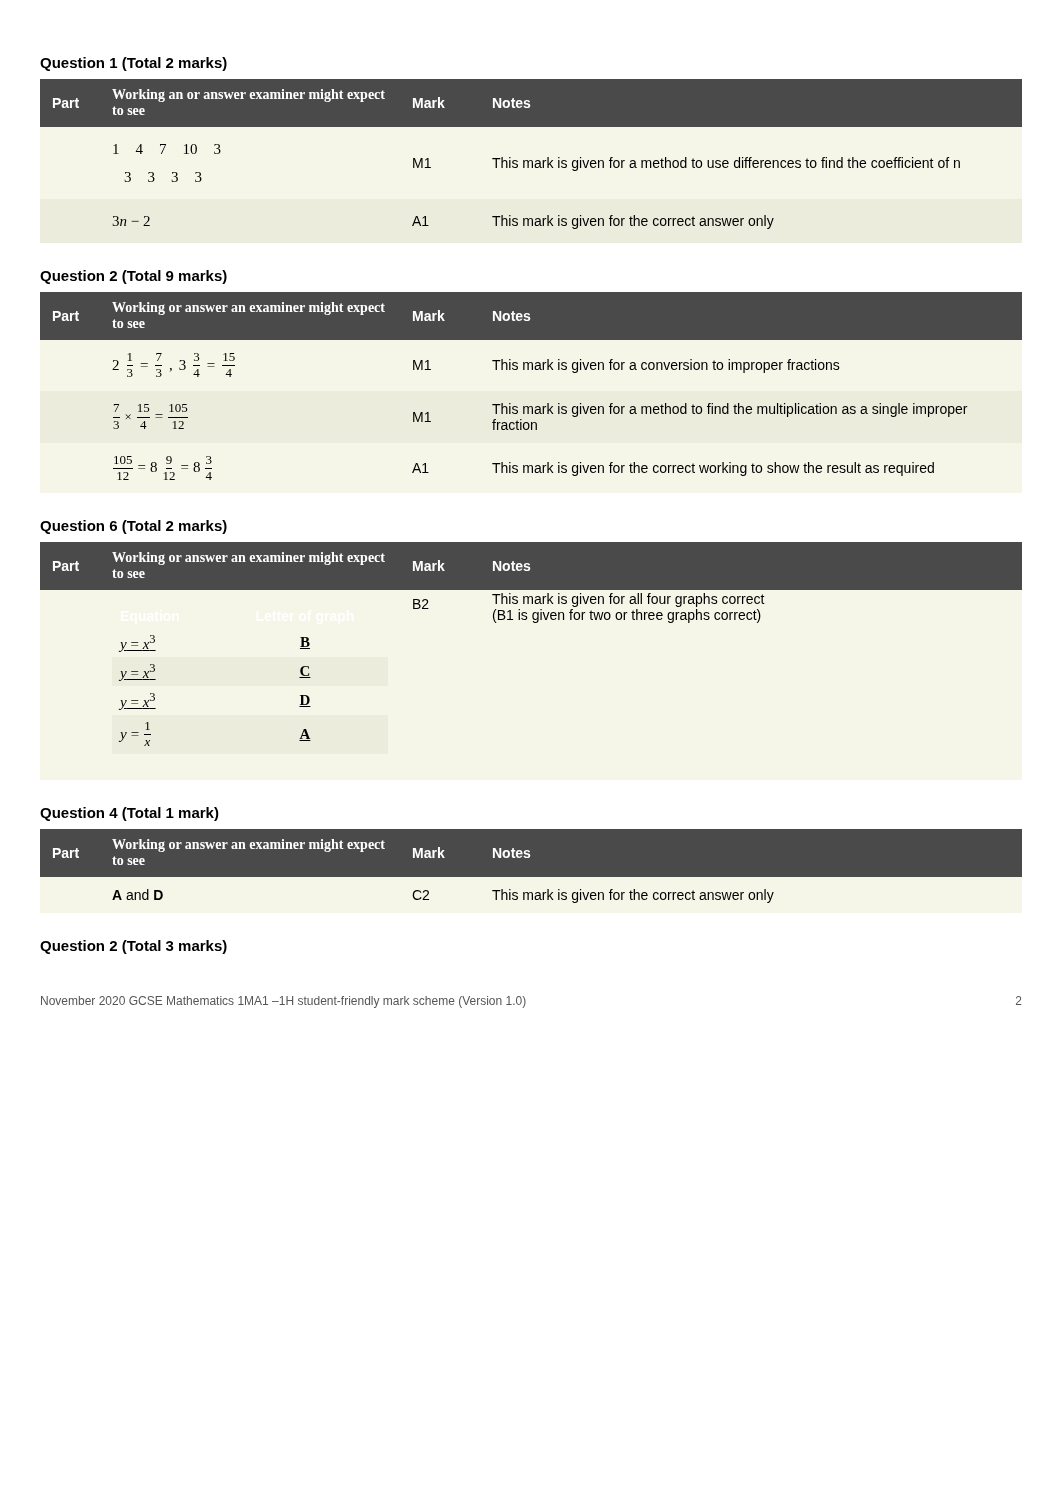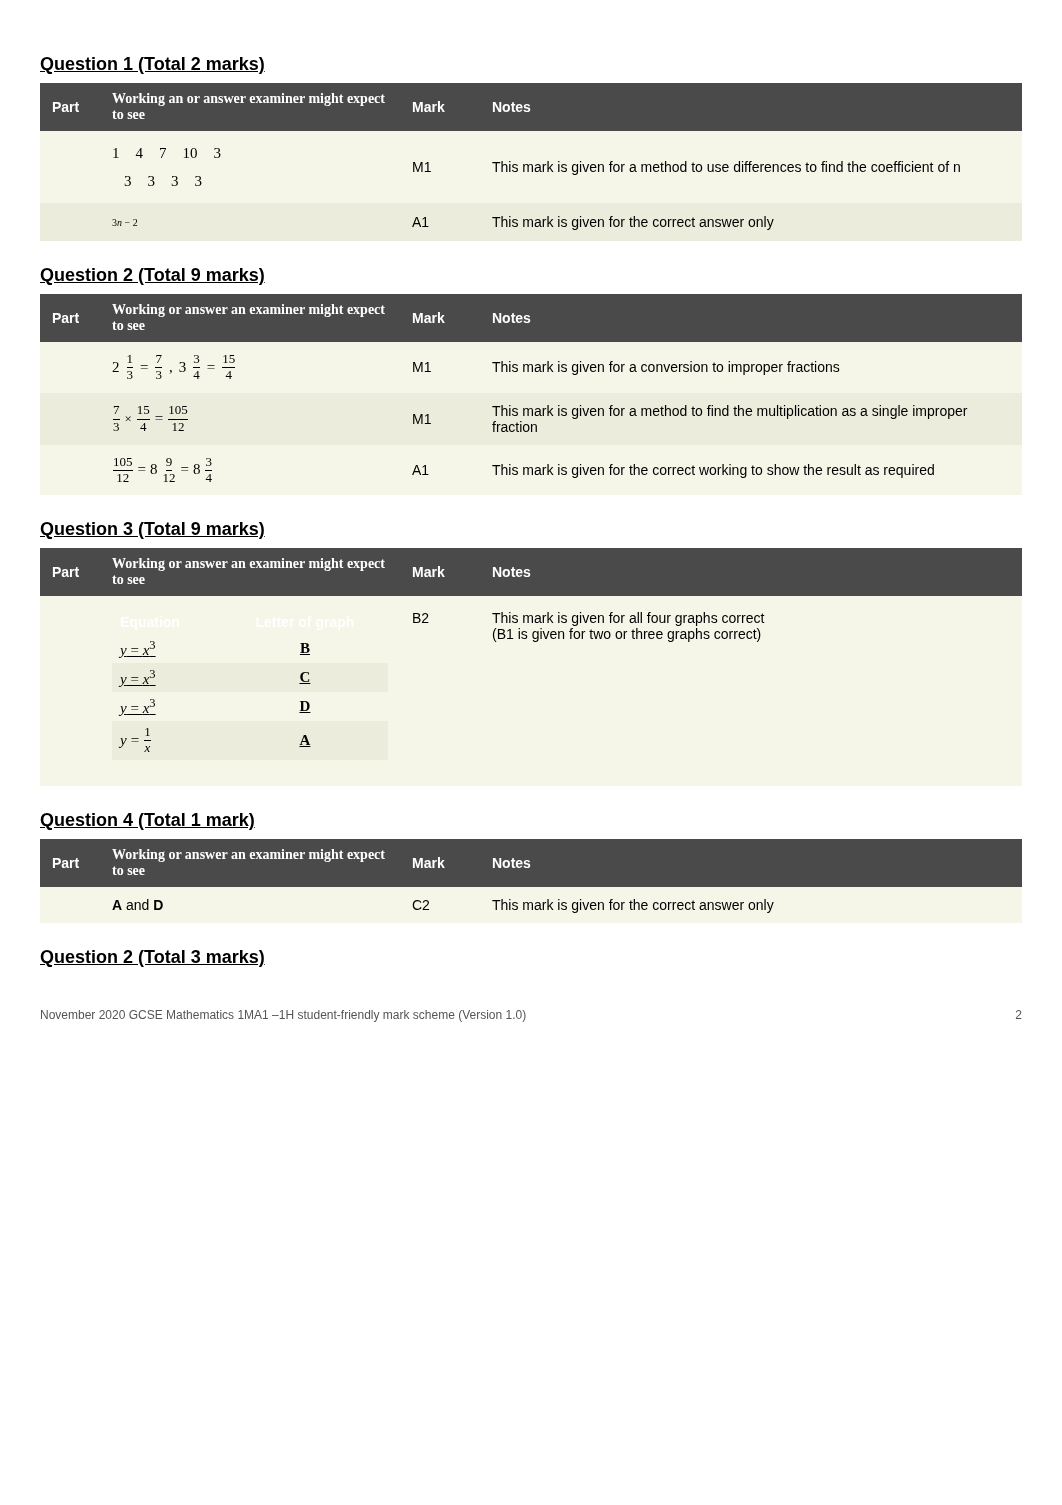--- a/index.html
+++ b/index.html
@@ -7,24 +7,23 @@
       font-family: Arial, sans-serif;
       font-size: 14px;
       background: #fff;
       color: #000;
       padding: 30px 40px;
       max-width: 1062px;
     }
 
     .question-title {
       font-weight: bold;
-      font-size: 18px;
+      font-size: 15px;
       margin-bottom: 8px;
       margin-top: 24px;
-      text-decoration: underline;
     }
 
     table {
       width: 100%;
       border-collapse: collapse;
       margin-bottom: 16px;
     }
 
     table thead tr {
       background-color: #4a4a4a;
@@ -150,21 +149,21 @@
             <span>3</span>
           </div>
         </div>
       </td>
       <td>M1</td>
       <td>This mark is given for a method to use differences to find the coefficient of n</td>
     </tr>
     <tr>
       <td></td>
       <td>
-        <span class="math-content" style="font-family:'Times New Roman',serif; font-size:10px;">3<span class="italic">n</span> − 2</span>
+        <span class="math-content" style="font-family:'Times New Roman',serif; font-size:15px;">3<span class="italic">n</span> − 2</span>
       </td>
       <td>A1</td>
       <td>This mark is given for the correct answer only</td>
     </tr>
   </tbody>
 </table>
 
 <div class="question-title">Question 2 (Total 9 marks)</div>
 
 <table>
@@ -254,21 +253,21 @@
             <span class="denom">4</span>
           </span>
         </div>
       </td>
       <td>A1</td>
       <td>This mark is given for the correct working to show the result as required</td>
     </tr>
   </tbody>
 </table>
 
-<div class="question-title">Question 3 (Total 9 marks)</div>
+<div class="question-title">Question 6 (Total 2 marks)</div>
 
 <table>
   <thead>
     <tr>
       <th class="col-part">Part</th>
       <th class="col-working">Working or answer an examiner might expect to see</th>
       <th class="col-mark">Mark</th>
       <th class="col-notes">Notes</th>
     </tr>
   </thead>
@@ -305,22 +304,22 @@
                     <span class="numer">1</span>
                     <span class="denom"><span class="italic">x</span></span>
                   </span>
                 </span>
               </td>
               <td style="text-align:center;" class="bold">A</td>
             </tr>
           </tbody>
         </table>
       </td>
-      <td style="vertical-align:top; padding-top:14px;">B2</td>
-      <td style="vertical-align:top; padding-top:14px; white-space:pre-line;">This mark is given for all four graphs correct
+      <td style="vertical-align:top; padding-top:6px;">B2</td>
+      <td style="vertical-align:top; padding-top:1px; white-space:pre-line;">This mark is given for all four graphs correct
 (B1 is given for two or three graphs correct)</td>
     </tr>
   </tbody>
 </table>
 
 <div class="question-title">Question 4 (Total 1 mark)</div>
 
 <table>
   <thead>
     <tr>

